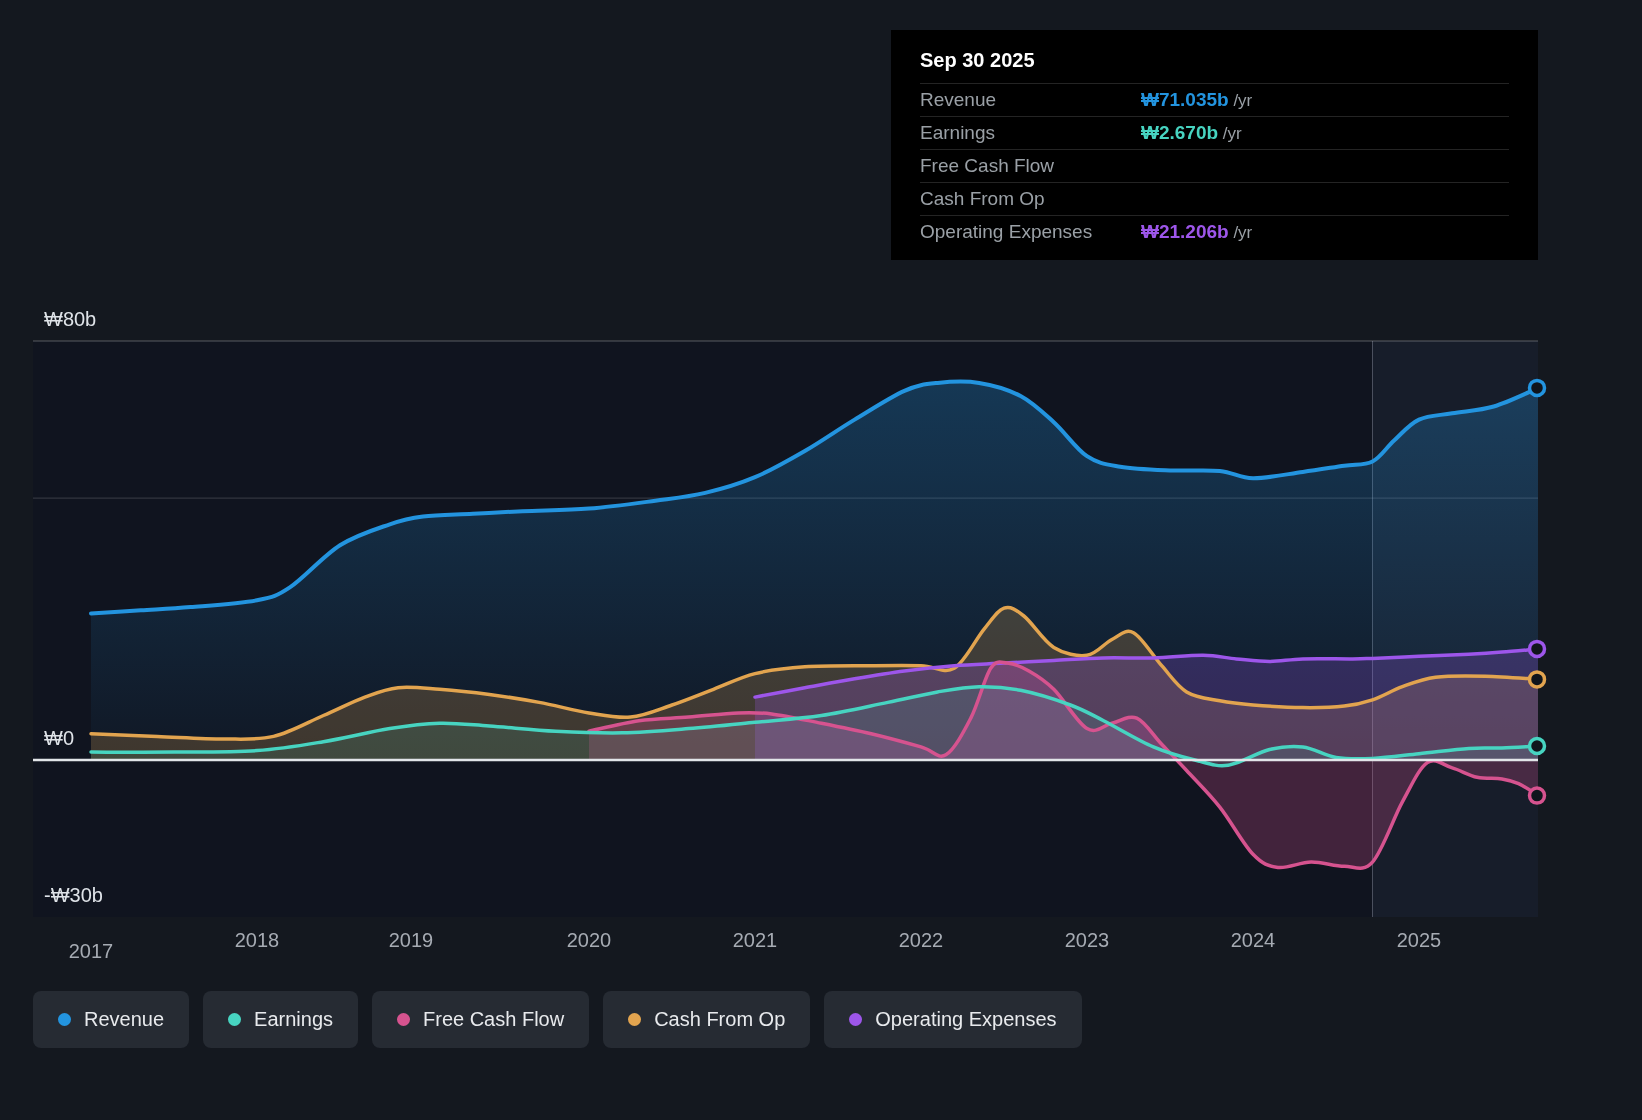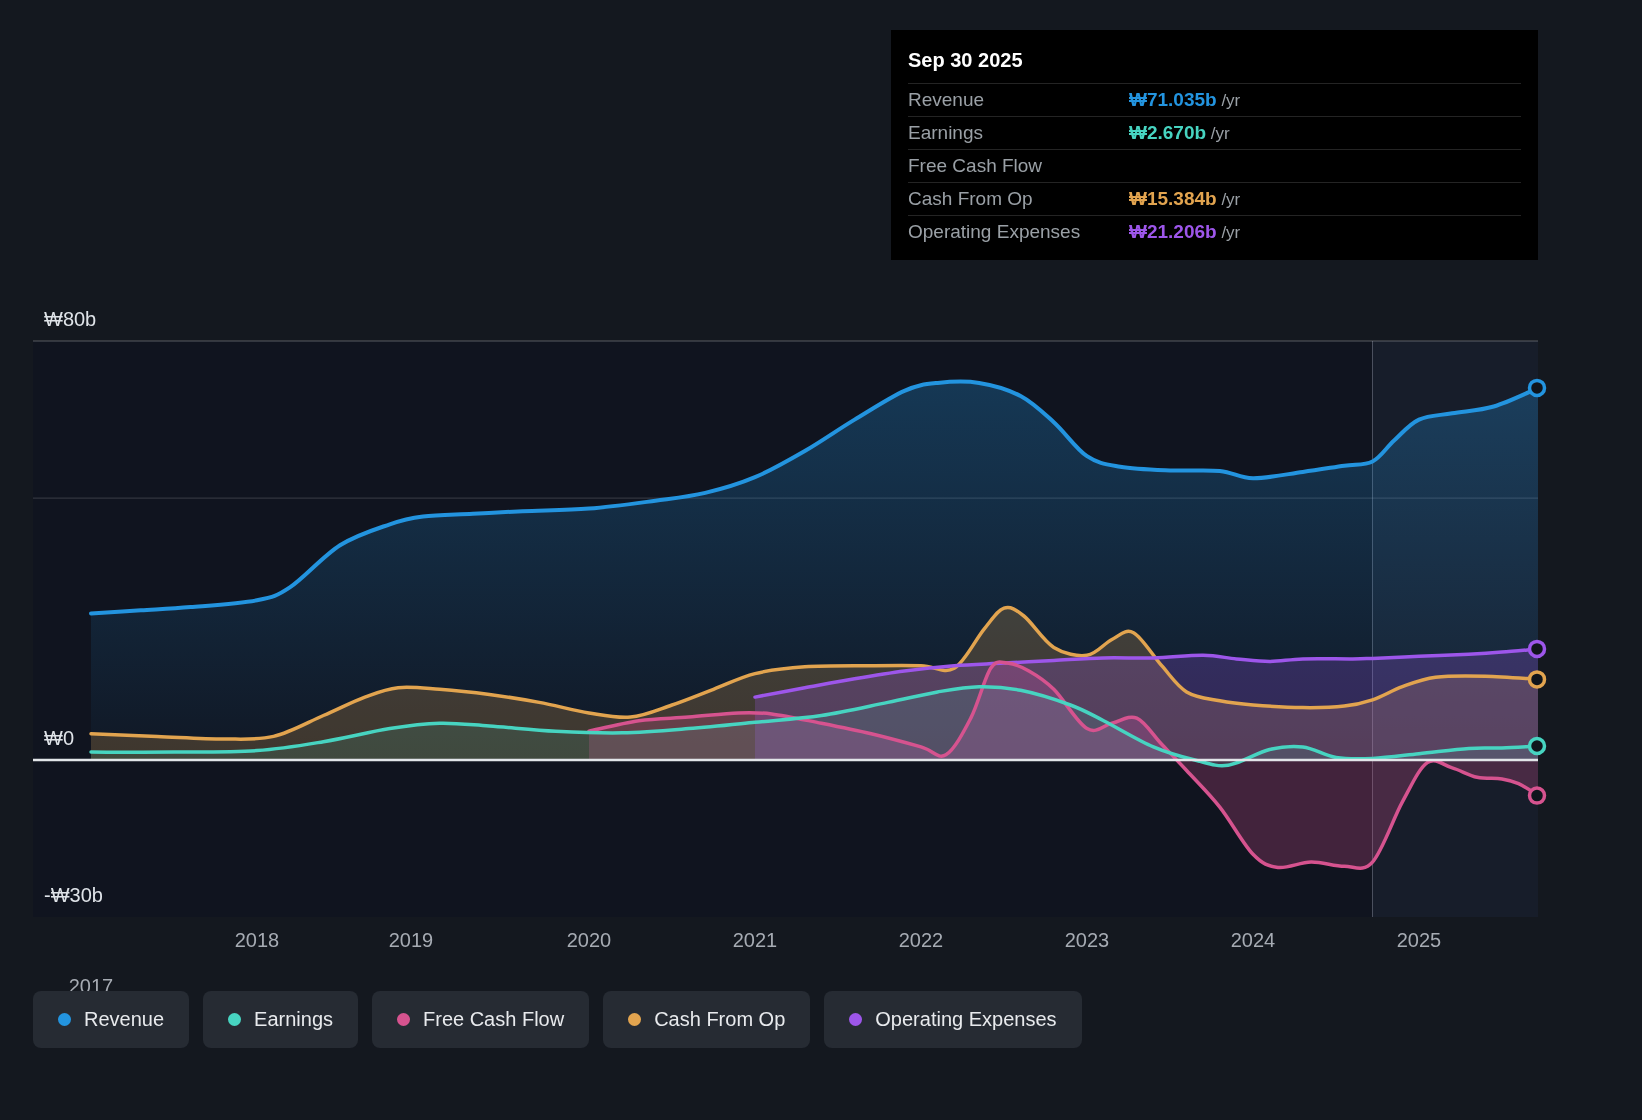--- a/index.html
+++ b/index.html
@@ -2,21 +2,21 @@
 <html><head>
 <meta charset="utf-8">
 <style>
   html,body{margin:0;padding:0;background:#14181f;overflow:hidden;
     font-family:"Liberation Sans","DejaVu Sans",sans-serif;}
   .page{position:relative;width:1642px;height:1120px;background:#14181f;}
   #chart-svg{position:absolute;left:0;top:0;}
   .axis-y{position:absolute;color:#dfe3e8;font-size:20px;}
   .axis-x{position:absolute;color:#a6abb3;font-size:20px;transform:translateX(-50%);}
   .tooltip{position:absolute;left:891px;top:30px;width:647px;background:#000;
-    padding:10px 17px 12px;box-sizing:border-box;}
+    padding:10px 29px 12px;box-sizing:border-box;}
   .tt-title{color:#fff;font-size:20px;font-weight:700;padding:9px 0 11px;}
   .tt-row{display:grid;grid-template-columns:221px 1fr;align-items:center;min-height:32px;
     border-top:1px solid rgba(255,255,255,0.14);}
   .tt-row.no-border{border-top:none;}
   .tt-label{color:#9aa0a6;font-size:19px;}
   .tt-val{font-size:19px;font-weight:700;white-space:nowrap;}
   .tt-suffix{color:#9aa0a6;font-weight:400;font-size:17px;}
   .legend{position:absolute;left:33px;top:991px;display:flex;gap:14px;}
   .pill{display:flex;align-items:center;height:57px;padding:0 25px;background:#262b33;
     border-radius:8px;cursor:pointer;}
@@ -62,21 +62,21 @@
         <circle cx="1537" cy="387.9" r="7.5" fill="#10151c" stroke="#2394df" stroke-width="3.5"></circle>
         <circle cx="1537" cy="746.0" r="7.5" fill="#10151c" stroke="#47d4c1" stroke-width="3.5"></circle>
         <circle cx="1537" cy="795.6" r="7.5" fill="#10151c" stroke="#d6538f" stroke-width="3.5"></circle>
         <circle cx="1537" cy="679.4" r="7.5" fill="#10151c" stroke="#e2a44f" stroke-width="3.5"></circle>
         <circle cx="1537" cy="648.9" r="7.5" fill="#10151c" stroke="#9d56ea" stroke-width="3.5"></circle>
       </svg>
     <div id="axis-labels">
         <div class="axis-y" style="left: 44px; top: 308px;">₩80b</div>
         <div class="axis-y" style="left: 44px; top: 727px;">₩0</div>
         <div class="axis-y" style="left: 44px; top: 884px;">-₩30b</div>
-        <div class="axis-x" style="left: 91px; top: 975px;">2017</div>
+        <div class="axis-x" style="left: 91px; top: 940px;">2017</div>
         <div class="axis-x" style="left: 257px; top: 929px;">2018</div>
         <div class="axis-x" style="left: 411px; top: 929px;">2019</div>
         <div class="axis-x" style="left: 589px; top: 929px;">2020</div>
         <div class="axis-x" style="left: 755px; top: 929px;">2021</div>
         <div class="axis-x" style="left: 921px; top: 929px;">2022</div>
         <div class="axis-x" style="left: 1087px; top: 929px;">2023</div>
         <div class="axis-x" style="left: 1253px; top: 929px;">2024</div>
         <div class="axis-x" style="left: 1419px; top: 929px;">2025</div>
       </div>
   </div>
@@ -90,21 +90,20 @@
         </div>
         <div class="tt-row">
           <div class="tt-label">Earnings</div>
           <div><span class="tt-val" style="color: rgb(71, 212, 193);">₩2.670b</span><span class="tt-suffix"> /yr</span></div>
         </div>
         <div class="tt-row">
           <div class="tt-label">Free Cash Flow</div>
         </div>
         <div class="tt-row">
           <div class="tt-label">Cash From Op</div>
-          <div><span class="tt-val" style="color: rgb(226, 164, 79);">₩15.384b</span><span class="tt-suffix"> /yr</span></div>
         </div>
         <div class="tt-row">
           <div class="tt-label">Operating Expenses</div>
           <div><span class="tt-val" style="color: rgb(157, 86, 234);">₩21.206b</span><span class="tt-suffix"> /yr</span></div>
         </div>
       </div>
   </div>
 
   <div class="legend" id="legend">
       <div class="pill">

